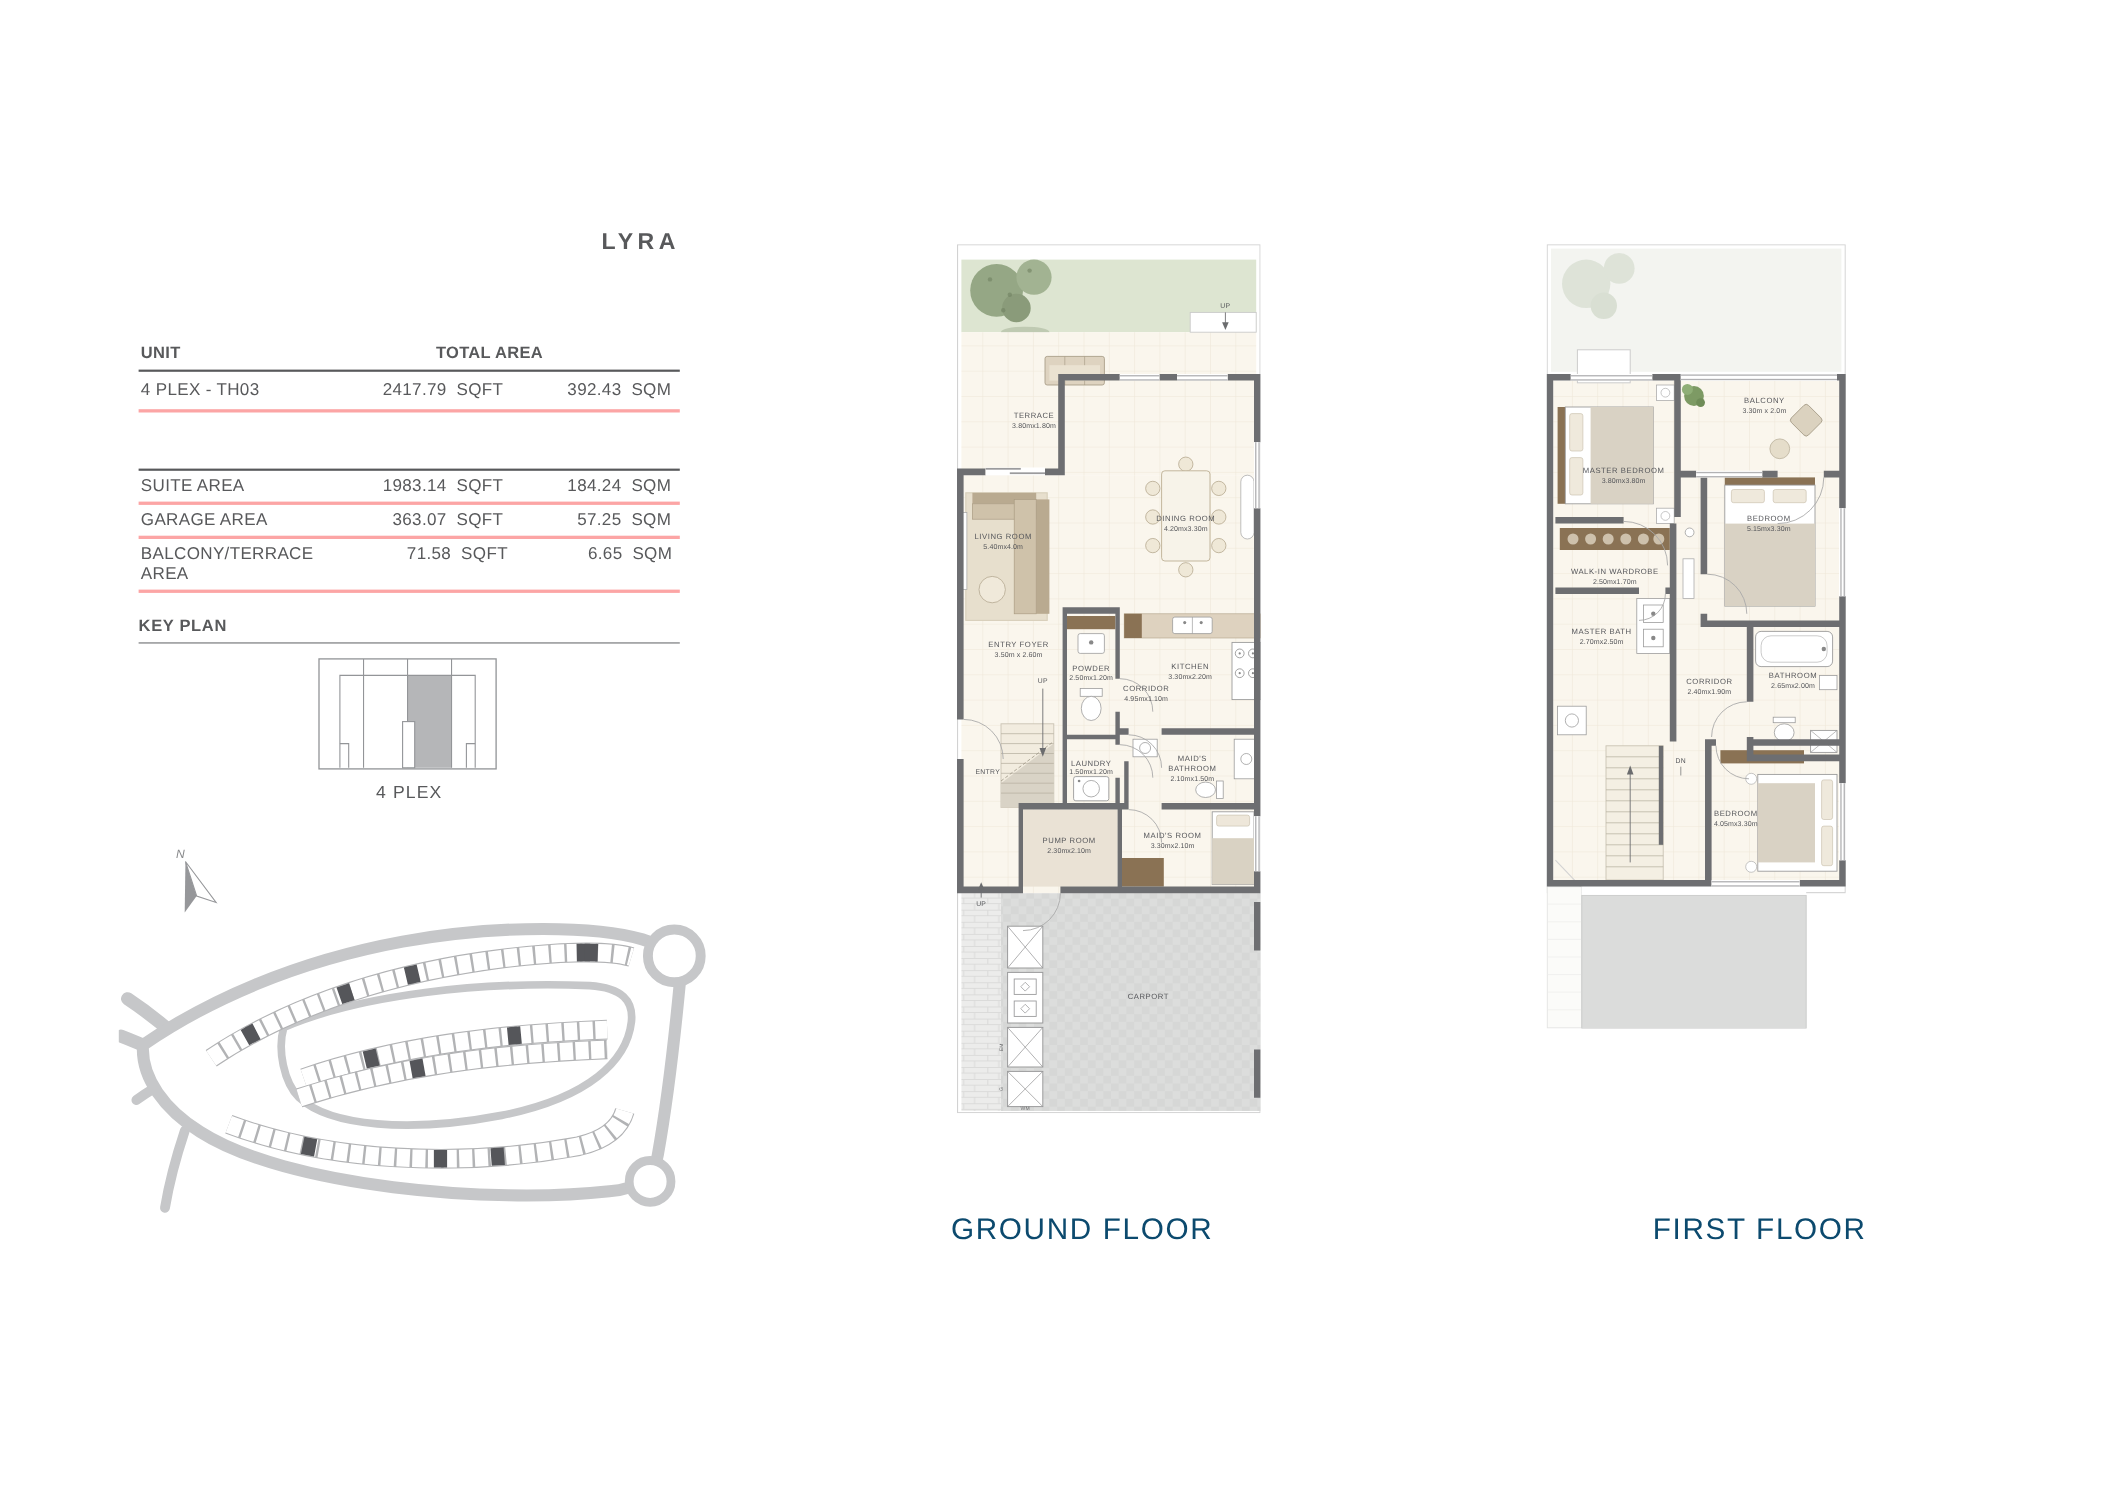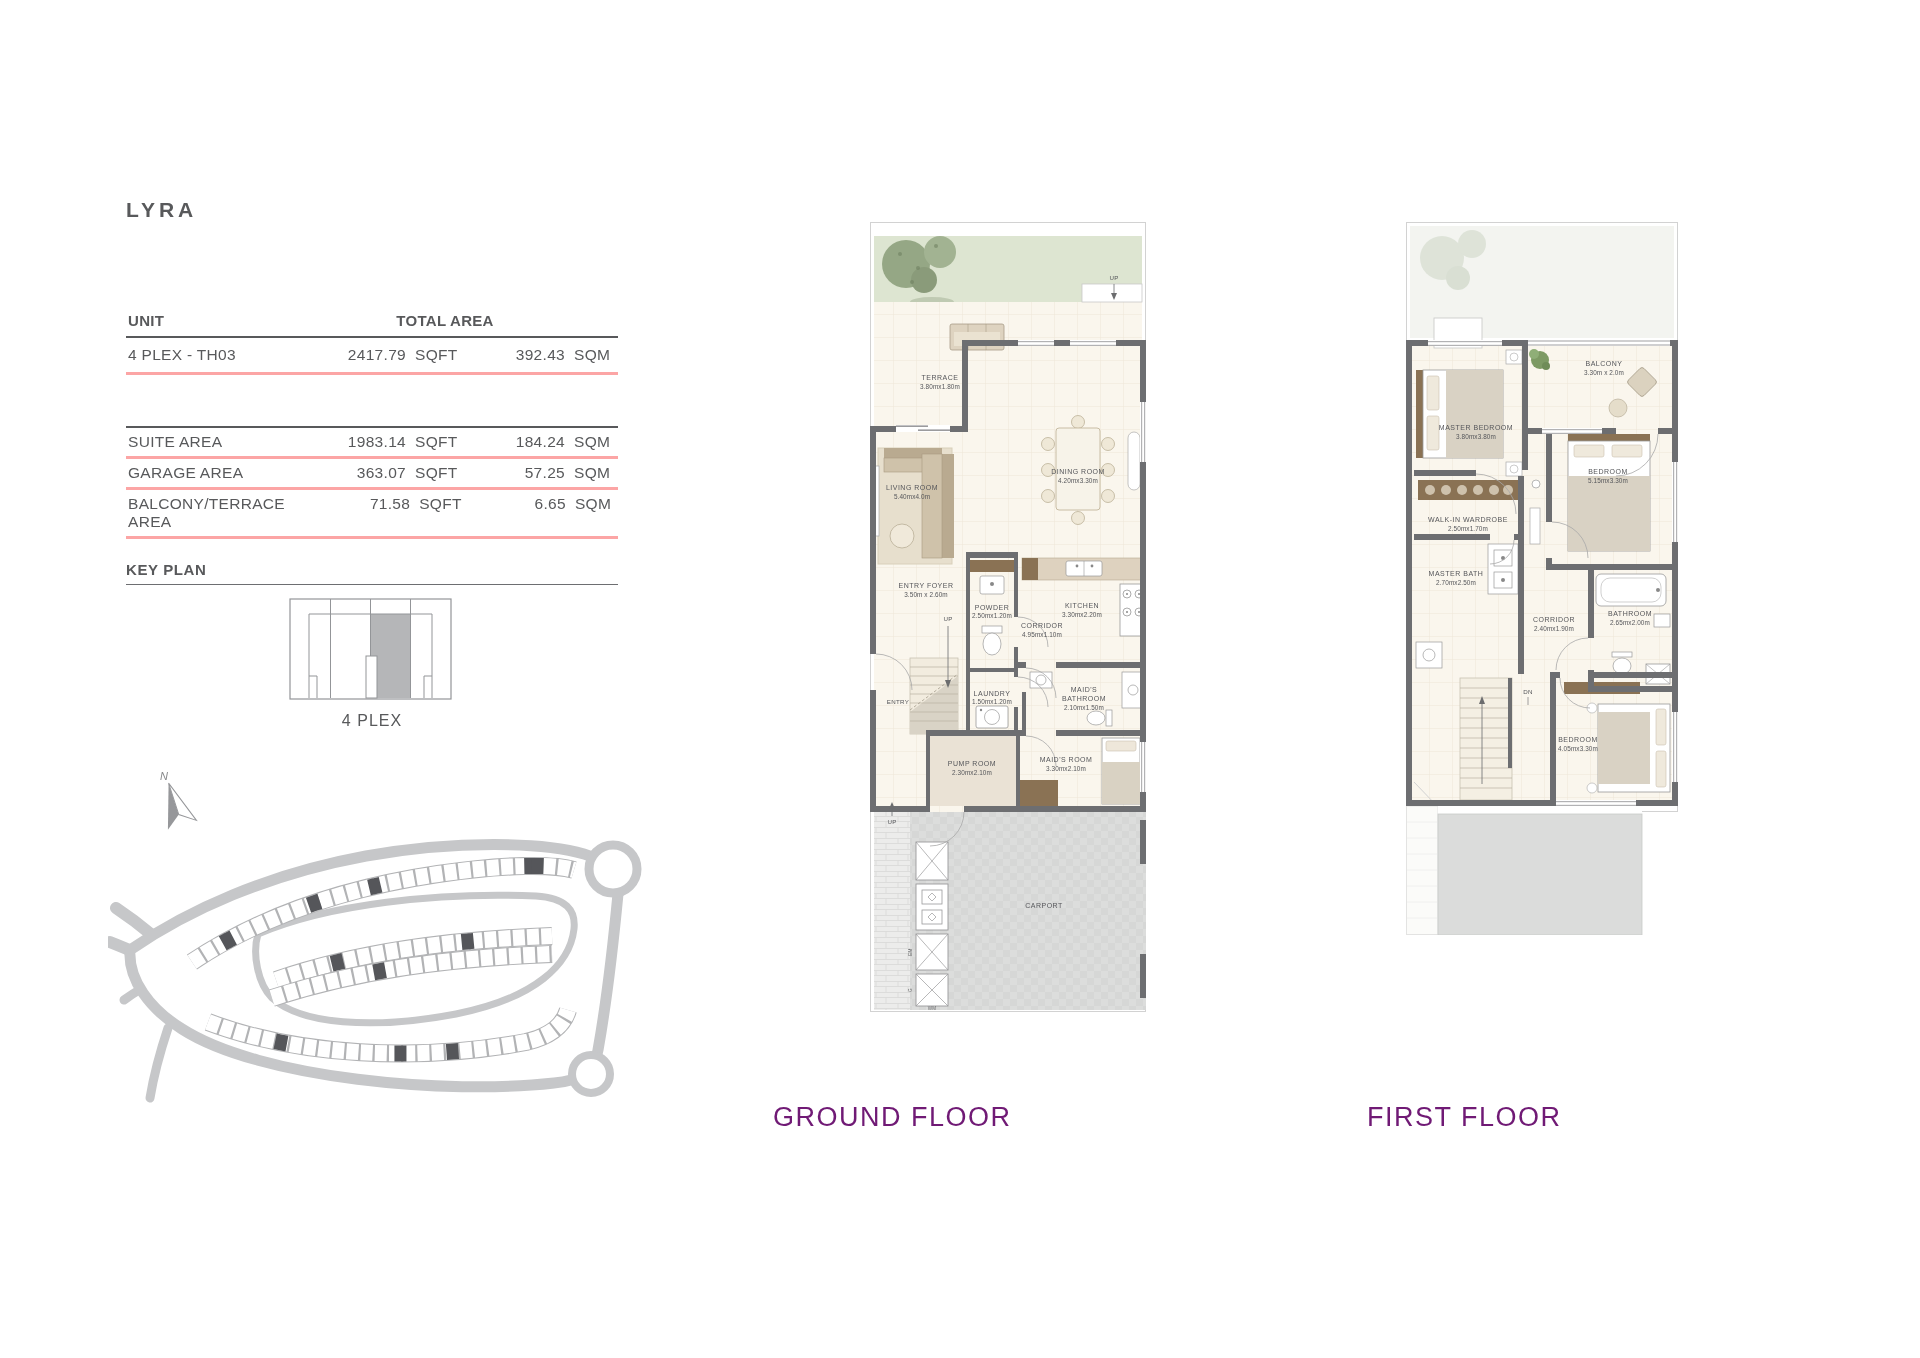--- a/index.html
+++ b/index.html
@@ -1,38 +1,38 @@
 <!DOCTYPE html>
 <html><head>
 <meta charset="utf-8">
 <style>
   html,body{margin:0;padding:0;background:#fff}
   body{font-family:"Liberation Sans",sans-serif;color:#58595b}
   .page{position:relative;width:1920px;height:1358px;background:#fff;overflow:hidden}
   .abs{position:absolute}
-  .title-block{left:126px;top:198px;width:492px;text-align:left}
+  .title-block{left:126px;top:208px;width:492px;text-align:right}
   .title-block .t1{font-size:21px;font-weight:bold;letter-spacing:4px;margin:0}
   .title-block .t2{font-size:30px;font-weight:400;letter-spacing:2px;margin:7px 0 0}
   .area-table{left:126px;top:306px;width:492px;font-size:15.5px;letter-spacing:.3px}
   .thead{display:flex;align-items:flex-start;padding:6px 2px 7px;border-bottom:2px solid #58595b;font-weight:bold;font-size:15px}
   .thead .h1{flex:1;text-align:left}
   .thead .h2{width:342px;text-align:center}
   .trow{display:flex;align-items:baseline;padding:8px 2px;border-bottom:3px solid #fca5a5}
   .trow .lbl{flex:1;text-align:left}
   .num{width:128px;text-align:right}
   .unitx{width:46px;text-align:left;padding-left:9px}
   .num2{width:104px;text-align:right}
   .unit2{width:42px;text-align:left;padding-left:9px}
   .tgap{height:51px}
   .tblock{border-top:2px solid #58595b}
   .tblock .trow{padding:5px 2px}
   .keytitle{margin-top:17px;padding:5px 0 6px;font-weight:bold;font-size:15px;letter-spacing:.6px;border-bottom:1px solid #6d6e71}
   .keyfig{left:289px;top:598px}
   .keycap{left:126px;top:712px;width:492px;text-align:center;font-size:16px;letter-spacing:1px}
-  .floor-caption{top:1102px;width:330px;text-align:left;font-size:27px;letter-spacing:1.5px;color:#701a75}
+  .floor-caption{top:1102px;width:330px;text-align:right;font-size:27px;letter-spacing:1.5px;color:#0c4a6e}
   .cap-ground{left:773px}
   .cap-first{left:1367px}
   svg text{font-family:"Liberation Sans",sans-serif;fill:#55565a;text-anchor:middle}
   .rn{font-size:7px;letter-spacing:.5px}
   .rd{font-size:6.4px;letter-spacing:.1px}
   .tn{font-size:6.2px;letter-spacing:.3px}
   .uu{font-size:4.6px;letter-spacing:.2px;fill:#6b6c6e}
   .nlab{font-size:11px;fill:#87888a;font-style:italic}
 </style>
 </head>

